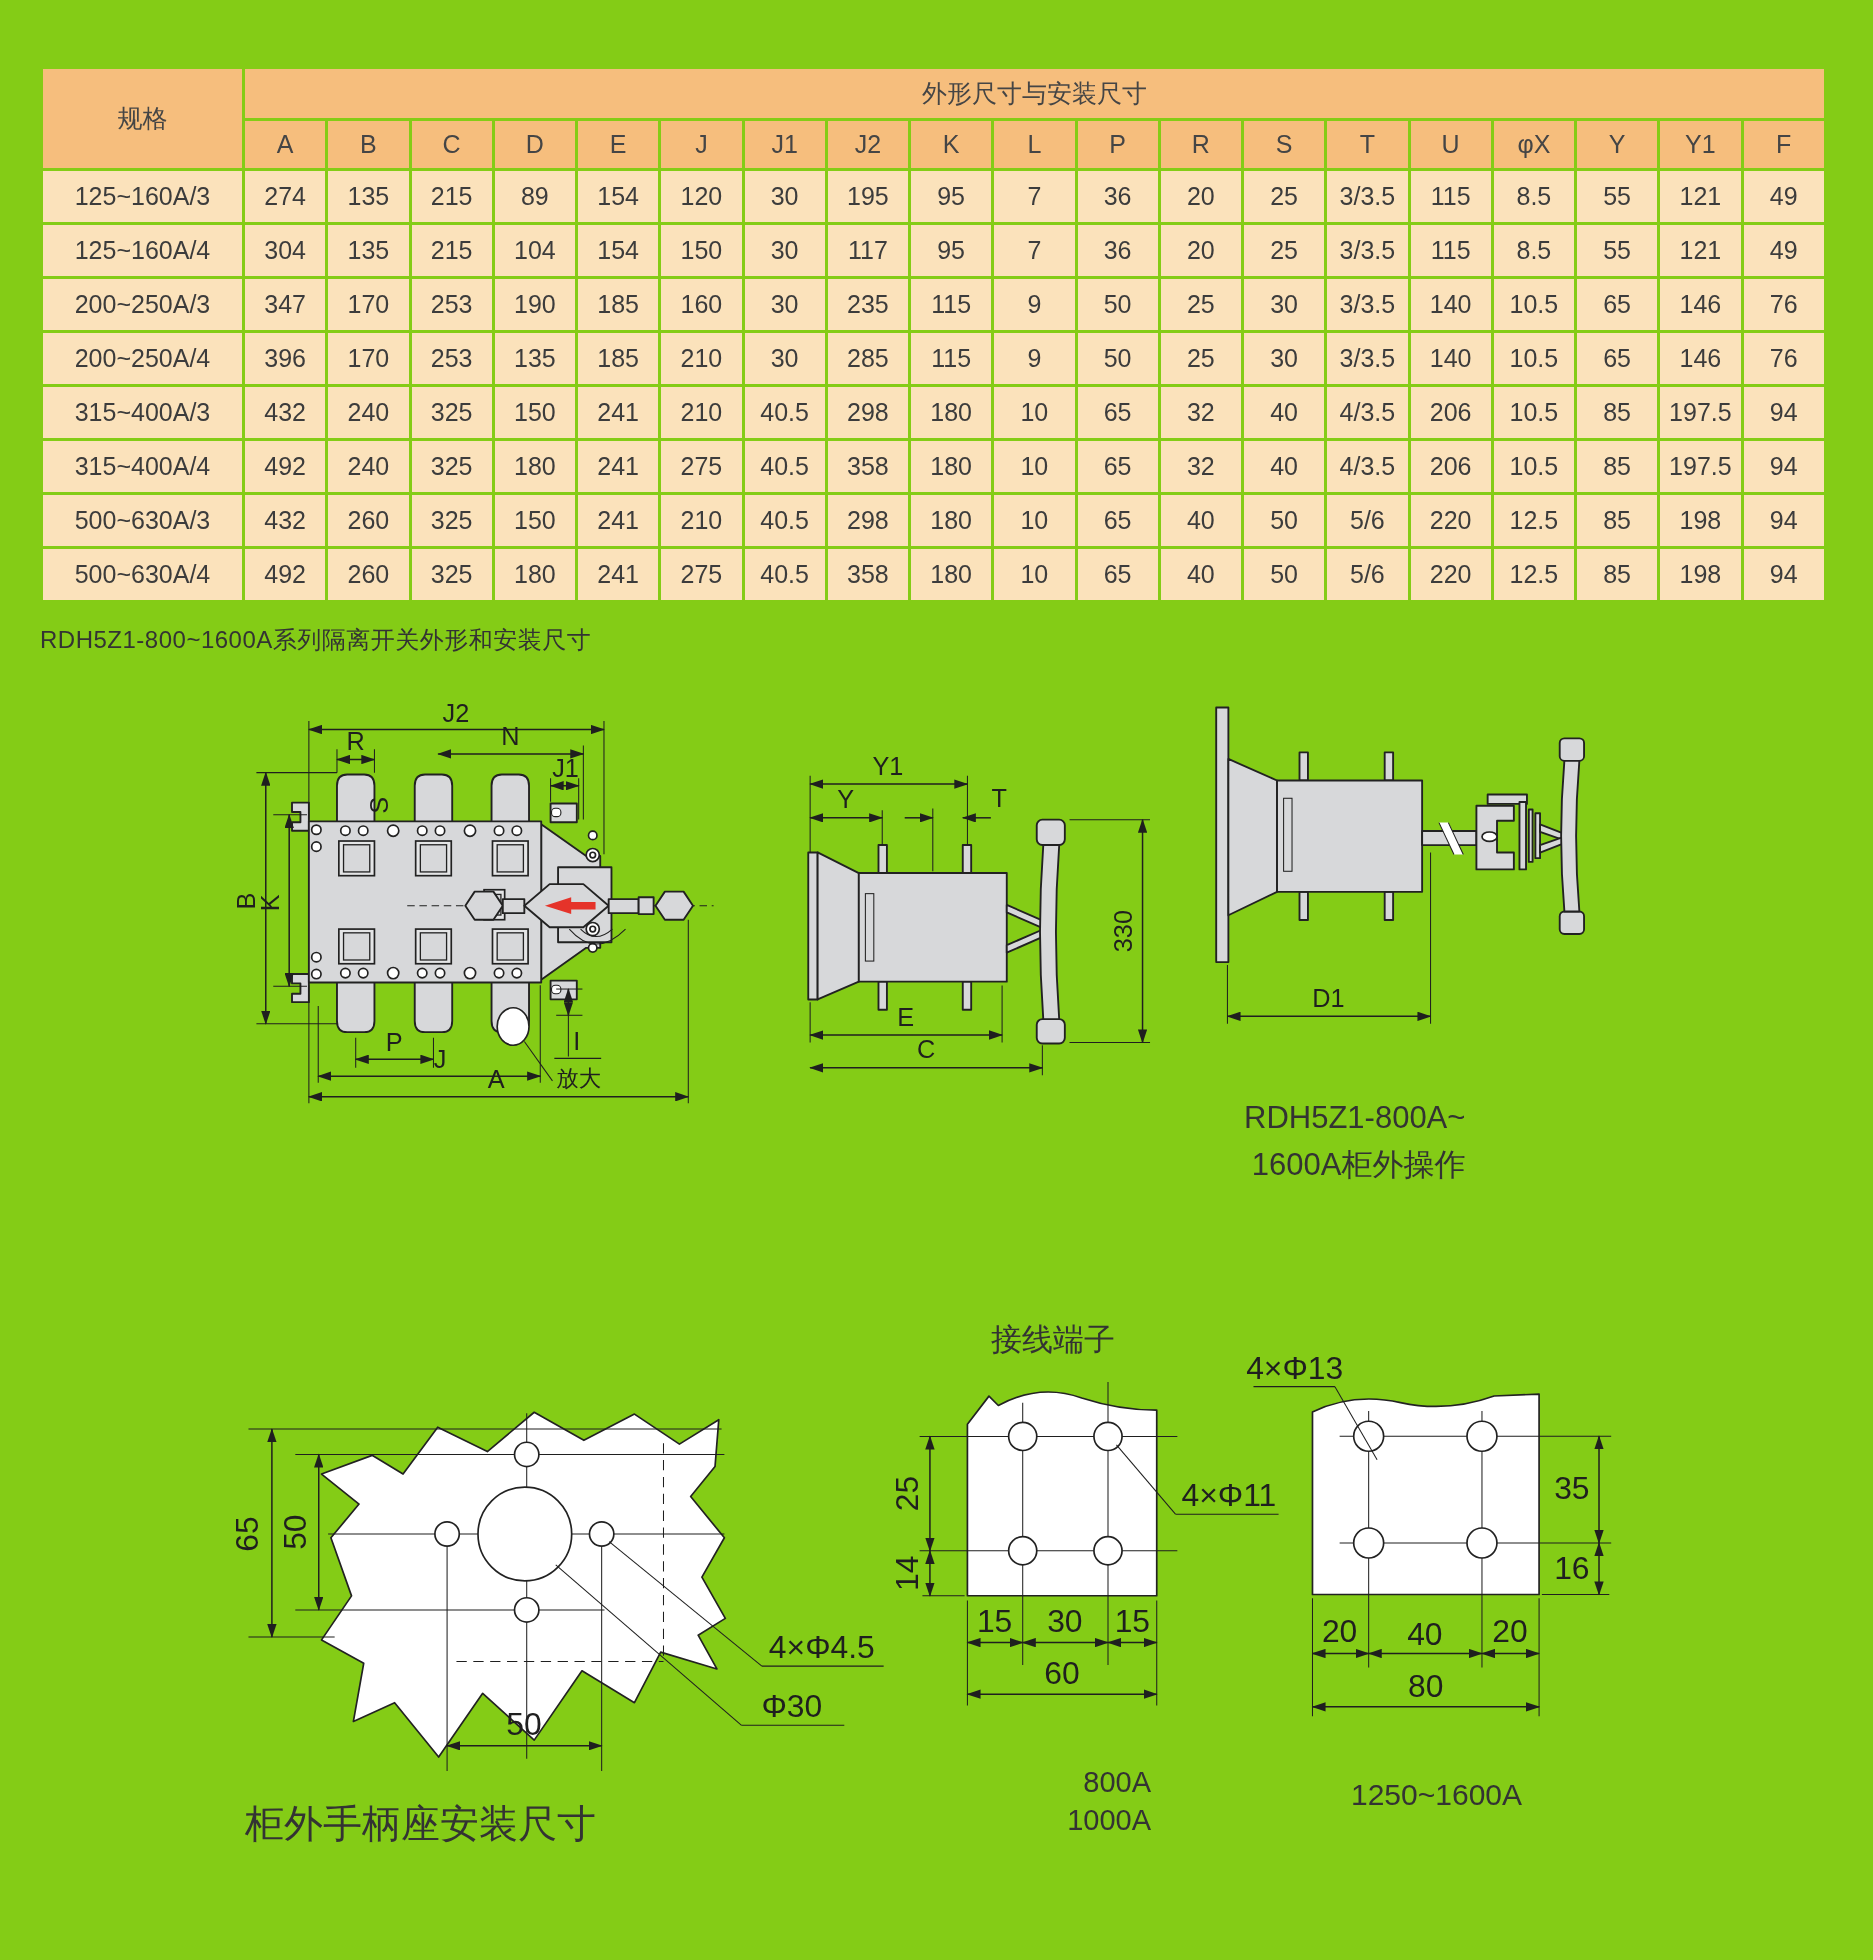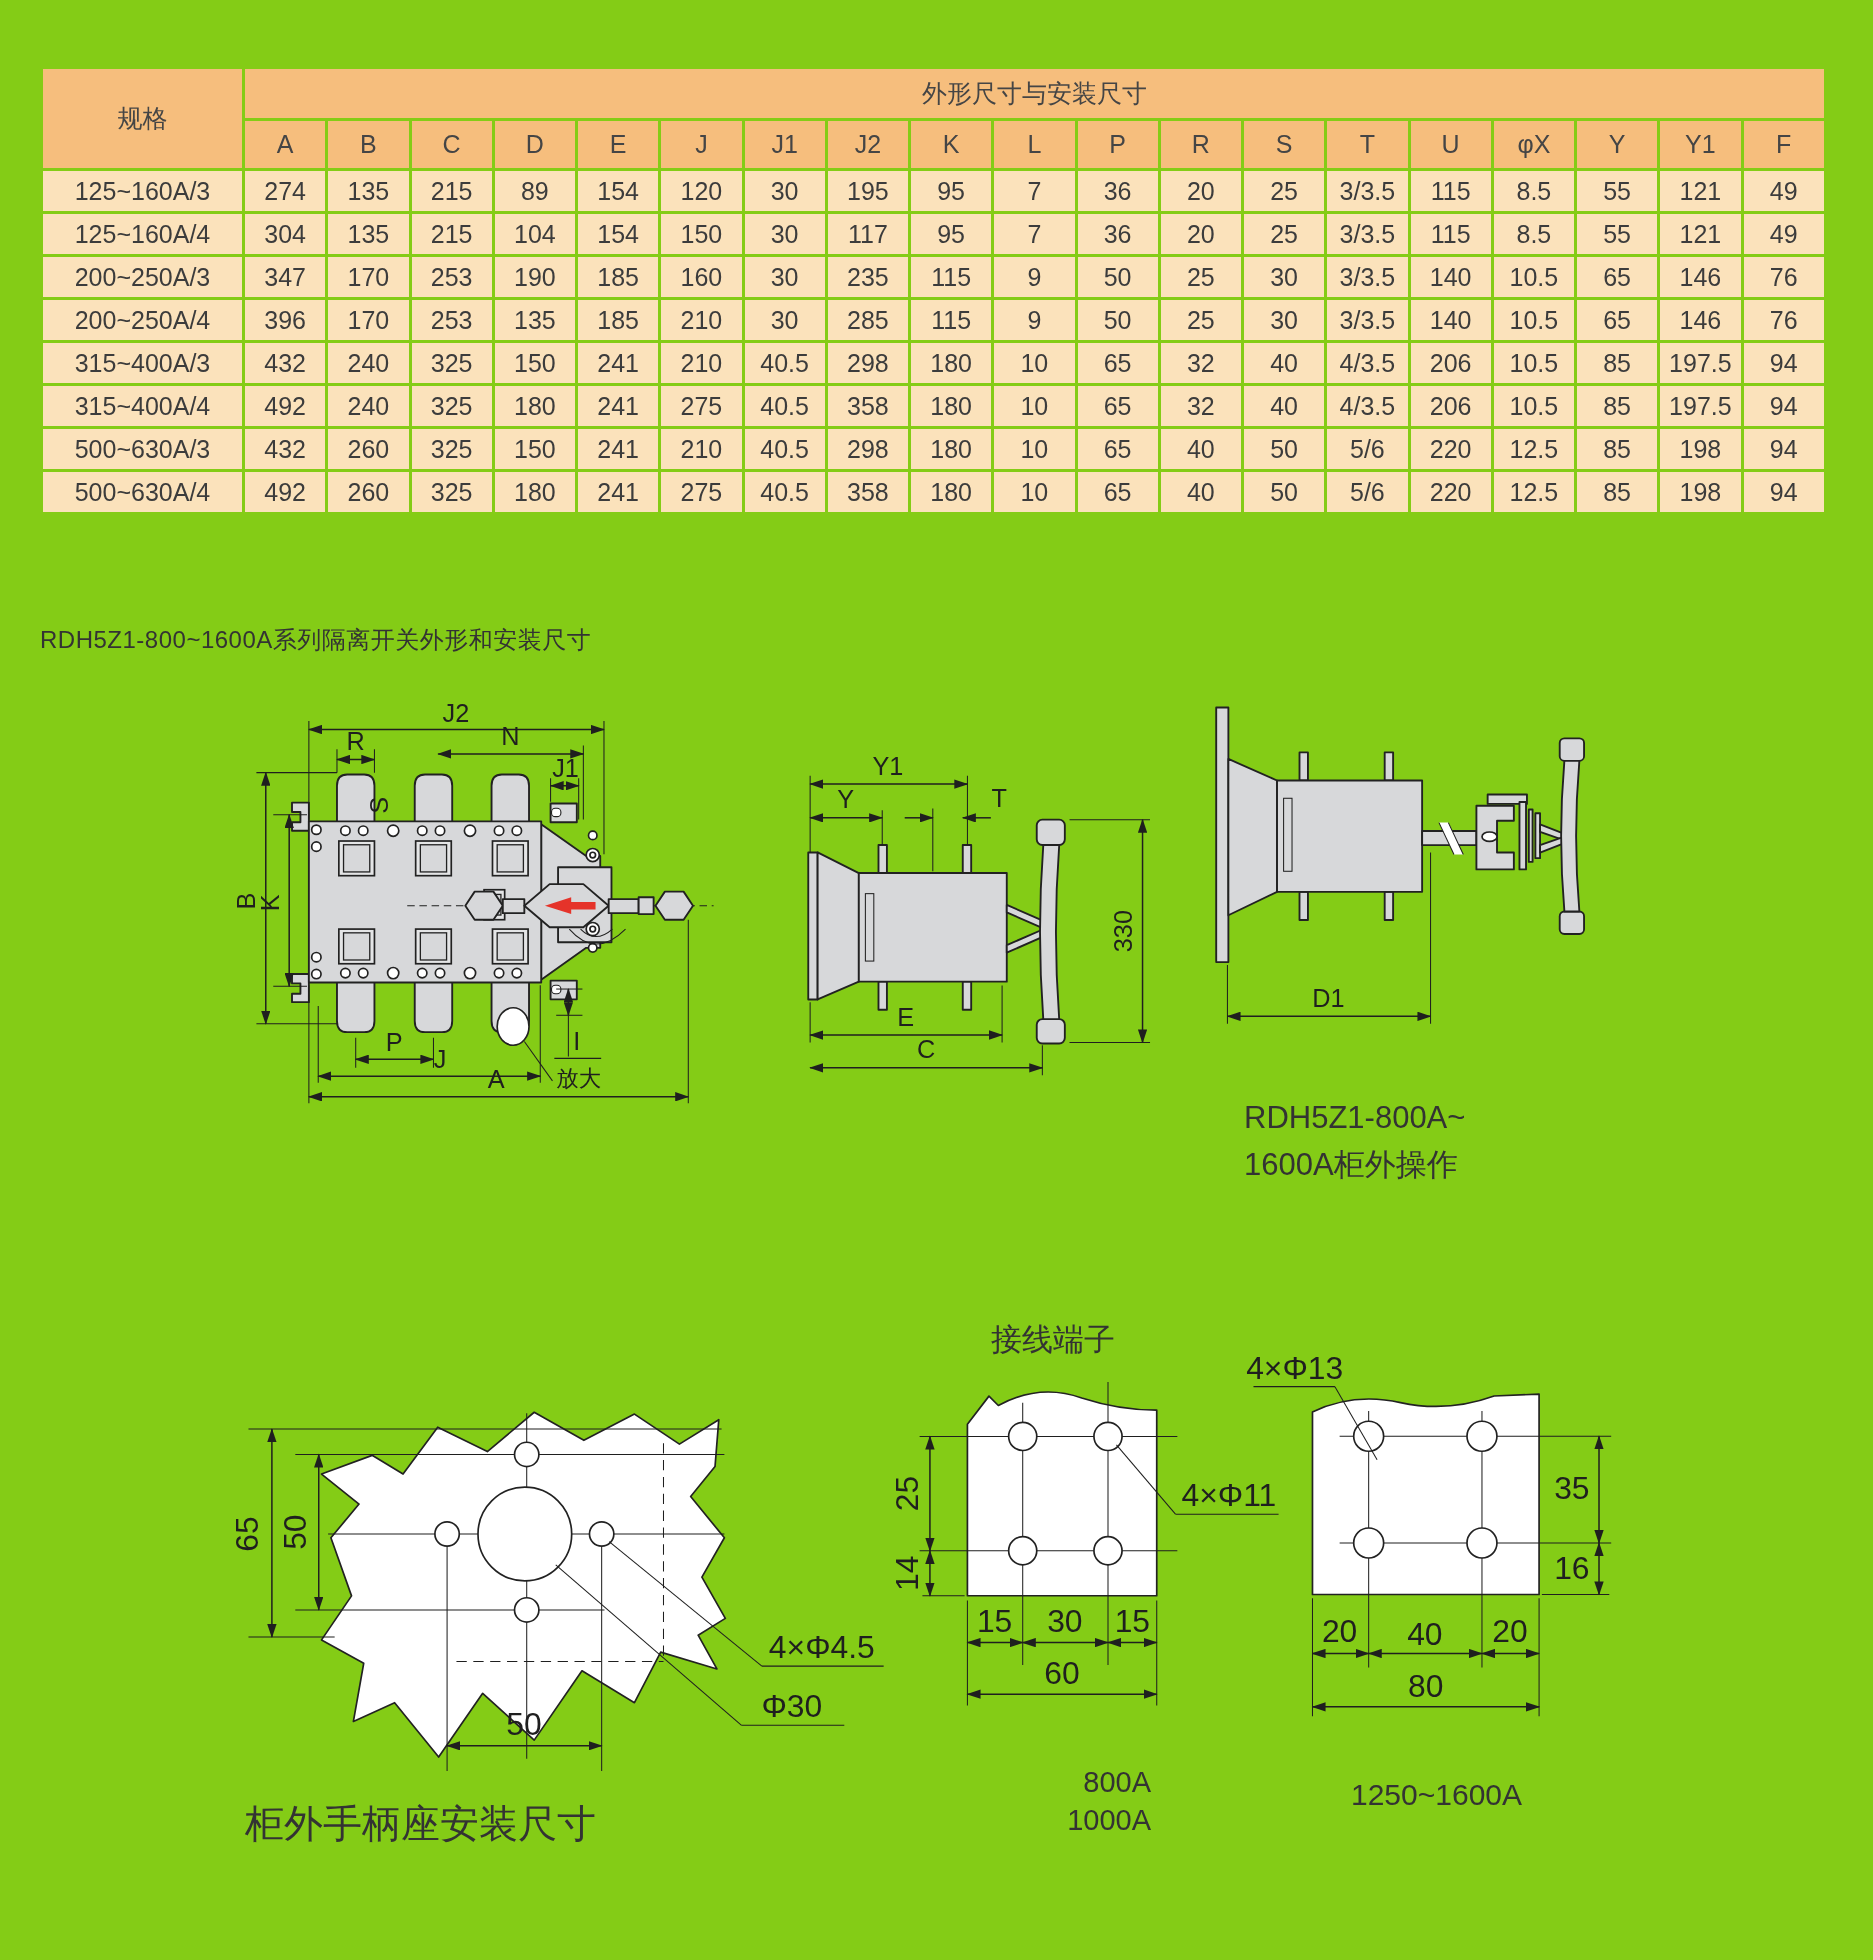--- a/index.html
+++ b/index.html
@@ -7,25 +7,25 @@
   #canvas{position:relative;width:1874px;height:1960px;background:#84cc16;overflow:hidden;}
   .abs{position:absolute;}
   
   #spec-table{position:absolute;left:40px;top:66px;width:1787px;border-collapse:separate;border-spacing:3.7px;table-layout:fixed;}
   #spec-table td{text-align:center;vertical-align:middle;color:#3c3c3c;font-size:25px;padding:0;}
   #spec-table td.hdr{background:#f6be7d;color:#454545;}
   #spec-table td.cell{background:#fbe2bb;}
   #spec-table td.spec{width:199px;}
   #spec-table tr.r-banner{height:49px;}
   #spec-table tr.r-cols{height:47px;}
-  #spec-table tr.r-data{height:40px;margin-left:25px;}
+  #spec-table tr.r-data{height:51px;margin-left:25px;}
   
   .sec-title{position:absolute;left:40px;top:624px;font-size:24px;color:#333;letter-spacing:0.5px;}
   .cap{position:absolute;color:#333;font-size:31px;}
-  .cap2{line-height:47px;}
+  .cap2{line-height:47px;text-align:right;}
   .capc{text-align:right;line-height:38px;font-size:29px;}
   
   svg{overflow:visible;}
   .part{fill:#d7d8da;stroke:#222;stroke-width:2;stroke-linejoin:round;}
   .partw{fill:#ffffff;stroke:#222;stroke-width:1.8;stroke-linejoin:round;}
   .wo{fill:#e4e5e6;stroke:#222;stroke-width:1.8;}
   .wi{fill:#d7d8da;stroke:#222;stroke-width:1.4;}
   .hole{fill:#fff;stroke:#222;stroke-width:1.8;}
   .dim{stroke:#1f1f1f;stroke-width:1.6;fill:none;}
   .thin{stroke:#1f1f1f;stroke-width:1.1;fill:none;}

